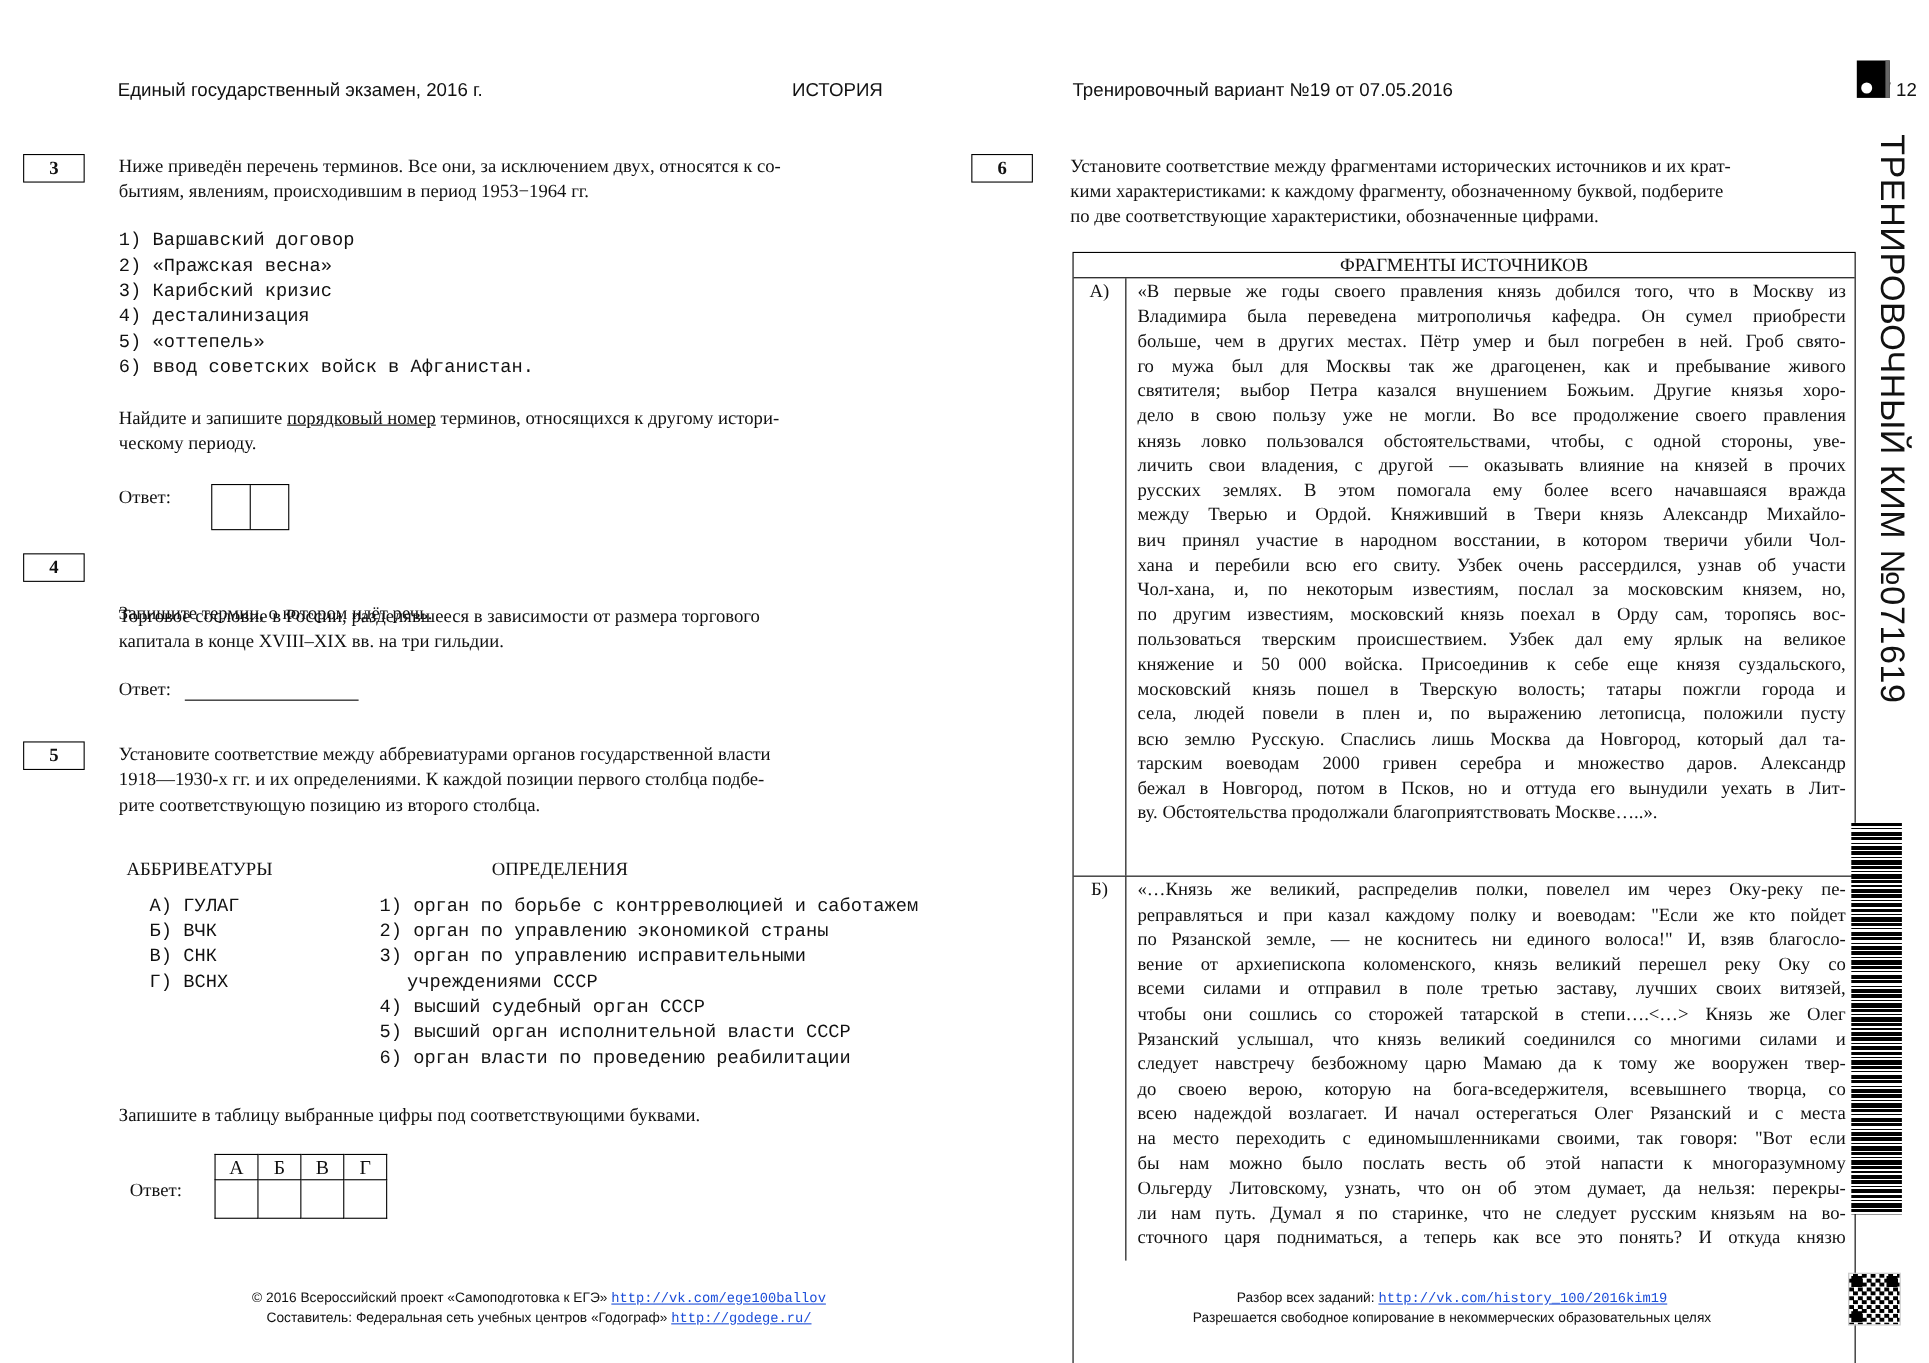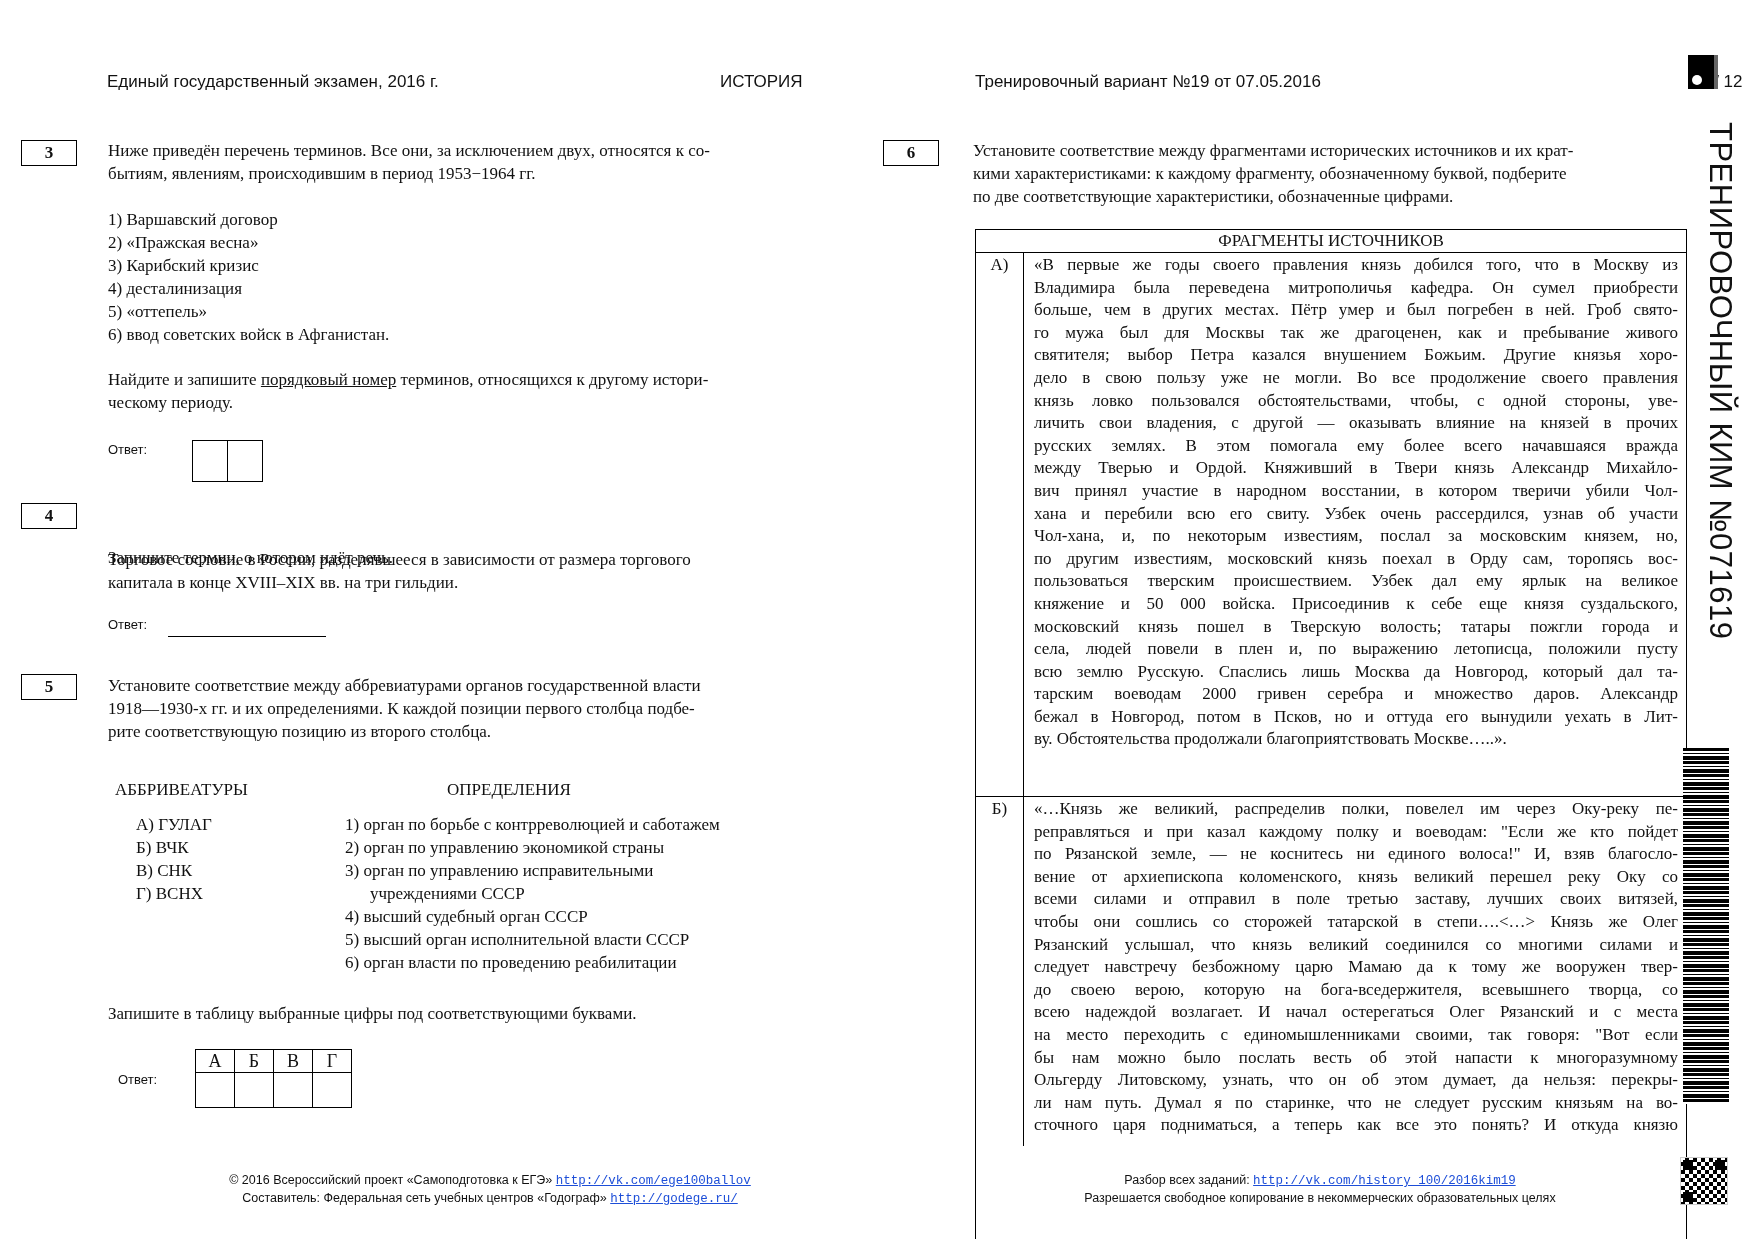--- a/index.html
+++ b/index.html
@@ -11,24 +11,24 @@
 
   
   .tasknum { position: absolute; width: 56px; height: 26px; border: 1.5px solid #000; box-sizing: border-box;
     font-family: "Liberation Serif", serif; font-weight: bold; font-size: 17px; text-align: center; line-height: 23px; }
 
   .txt { position: absolute; font-family: "Liberation Serif", serif; font-size: 17px; line-height: 23px; color: #111; }
   .just { text-align: justify; text-align-last: left; }
   .line { display: block; white-space: nowrap; }
   .u { text-decoration: underline; }
 
-  .list { position: absolute; font-family: Liberation Serif, serif; font-size: 17px; line-height: 23px; }
+  .list { position: absolute; font-family: Liberation Mono, monospace; font-size: 17px; line-height: 23px; }
   .list div { white-space: nowrap; }
 
-  .answer-label { position: absolute; font-family: Liberation Sans, sans-serif; font-size: 13px; }
+  .answer-label { position: absolute; font-family: Liberation Serif, serif; font-size: 17px; }
   .box2 { position: absolute; display: flex; border: 1.5px solid #000; }
   .box2 div { width: 34px; height: 40px; border-right: 1.5px solid #000; }
   .box2 div:last-child { border-right: none; }
   .underline-field { position: absolute; border-bottom: 1px solid #000; height: 22px; }
 
   table.ans { position: absolute; border-collapse: collapse; font-family: "Liberation Serif", serif; font-size: 18px; }
   table.ans td { border: 1.5px solid #000; width: 38px; height: 22px; text-align: center; padding: 0; }
   table.ans tr.empty td { height: 34px; }
 
   

